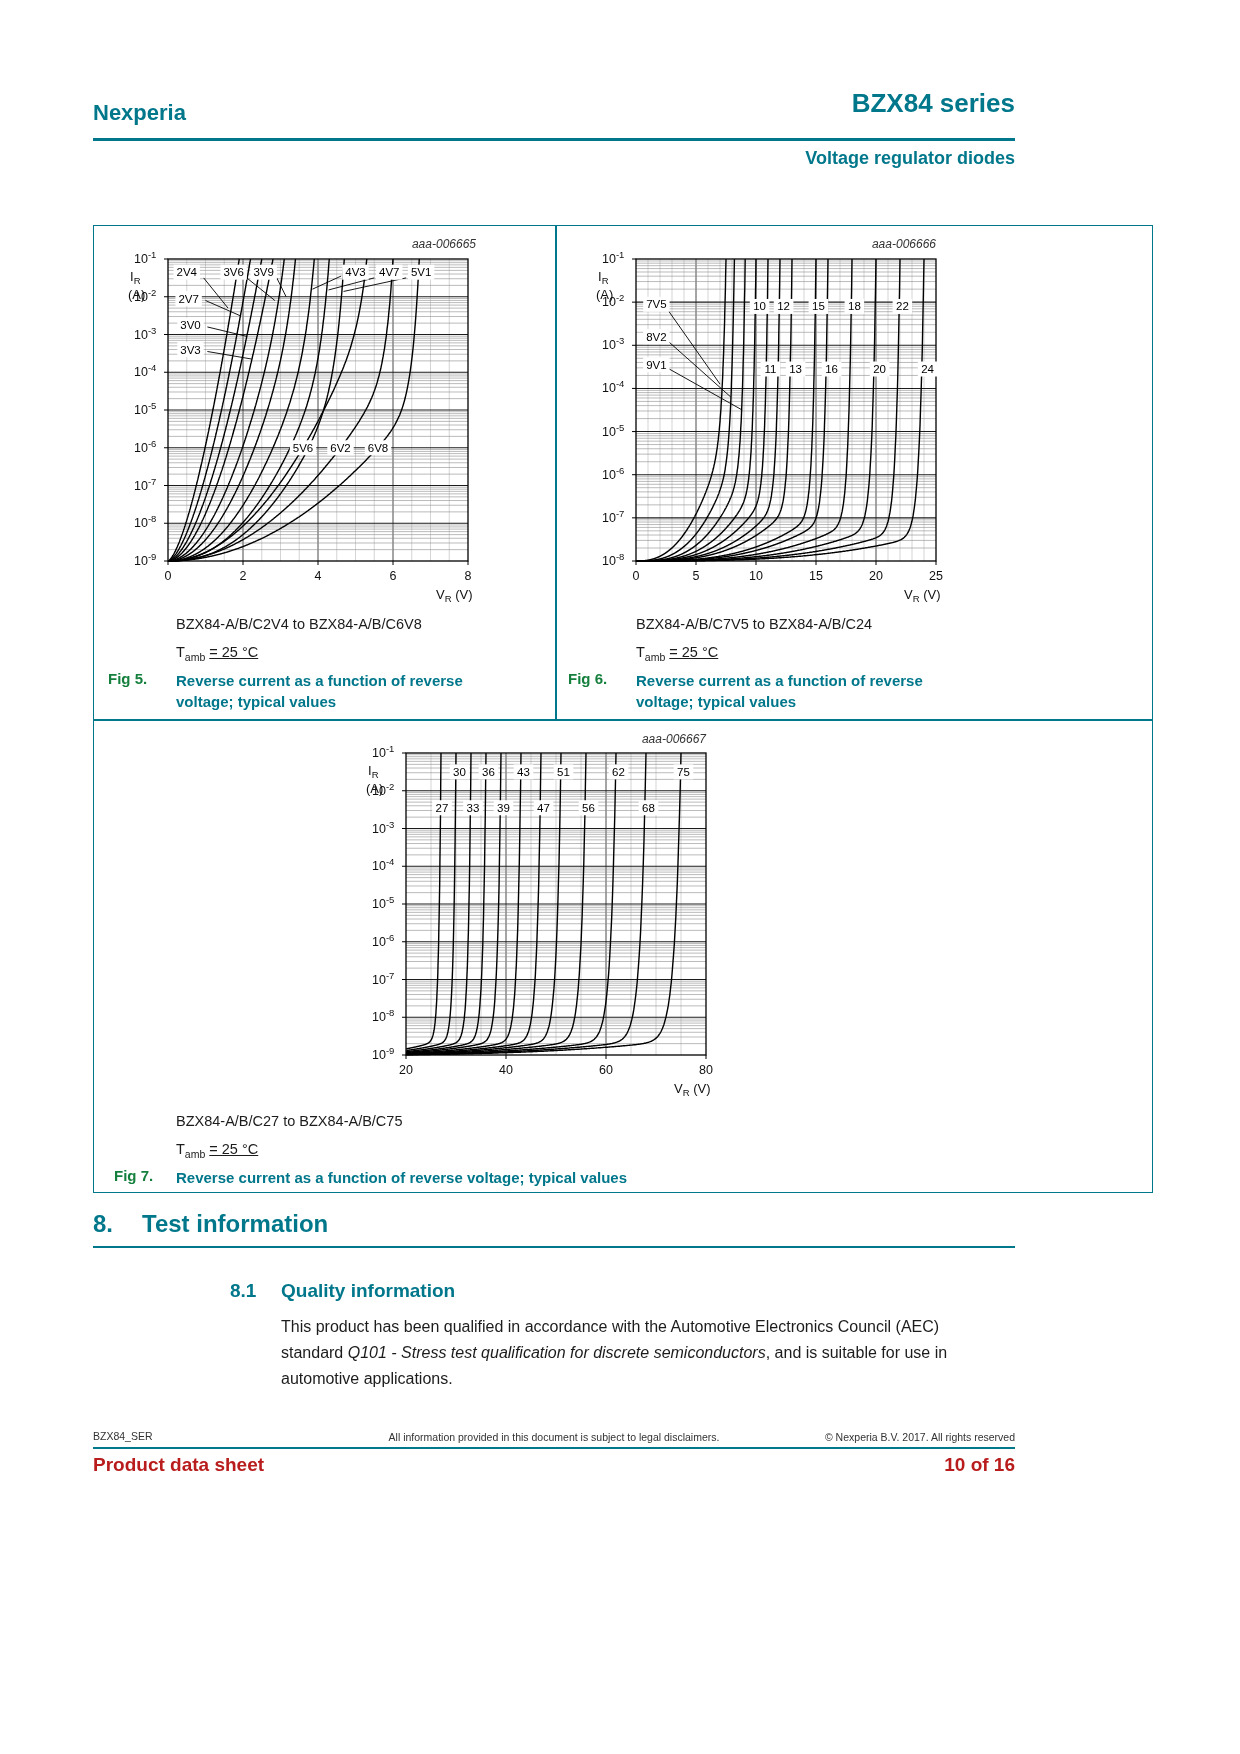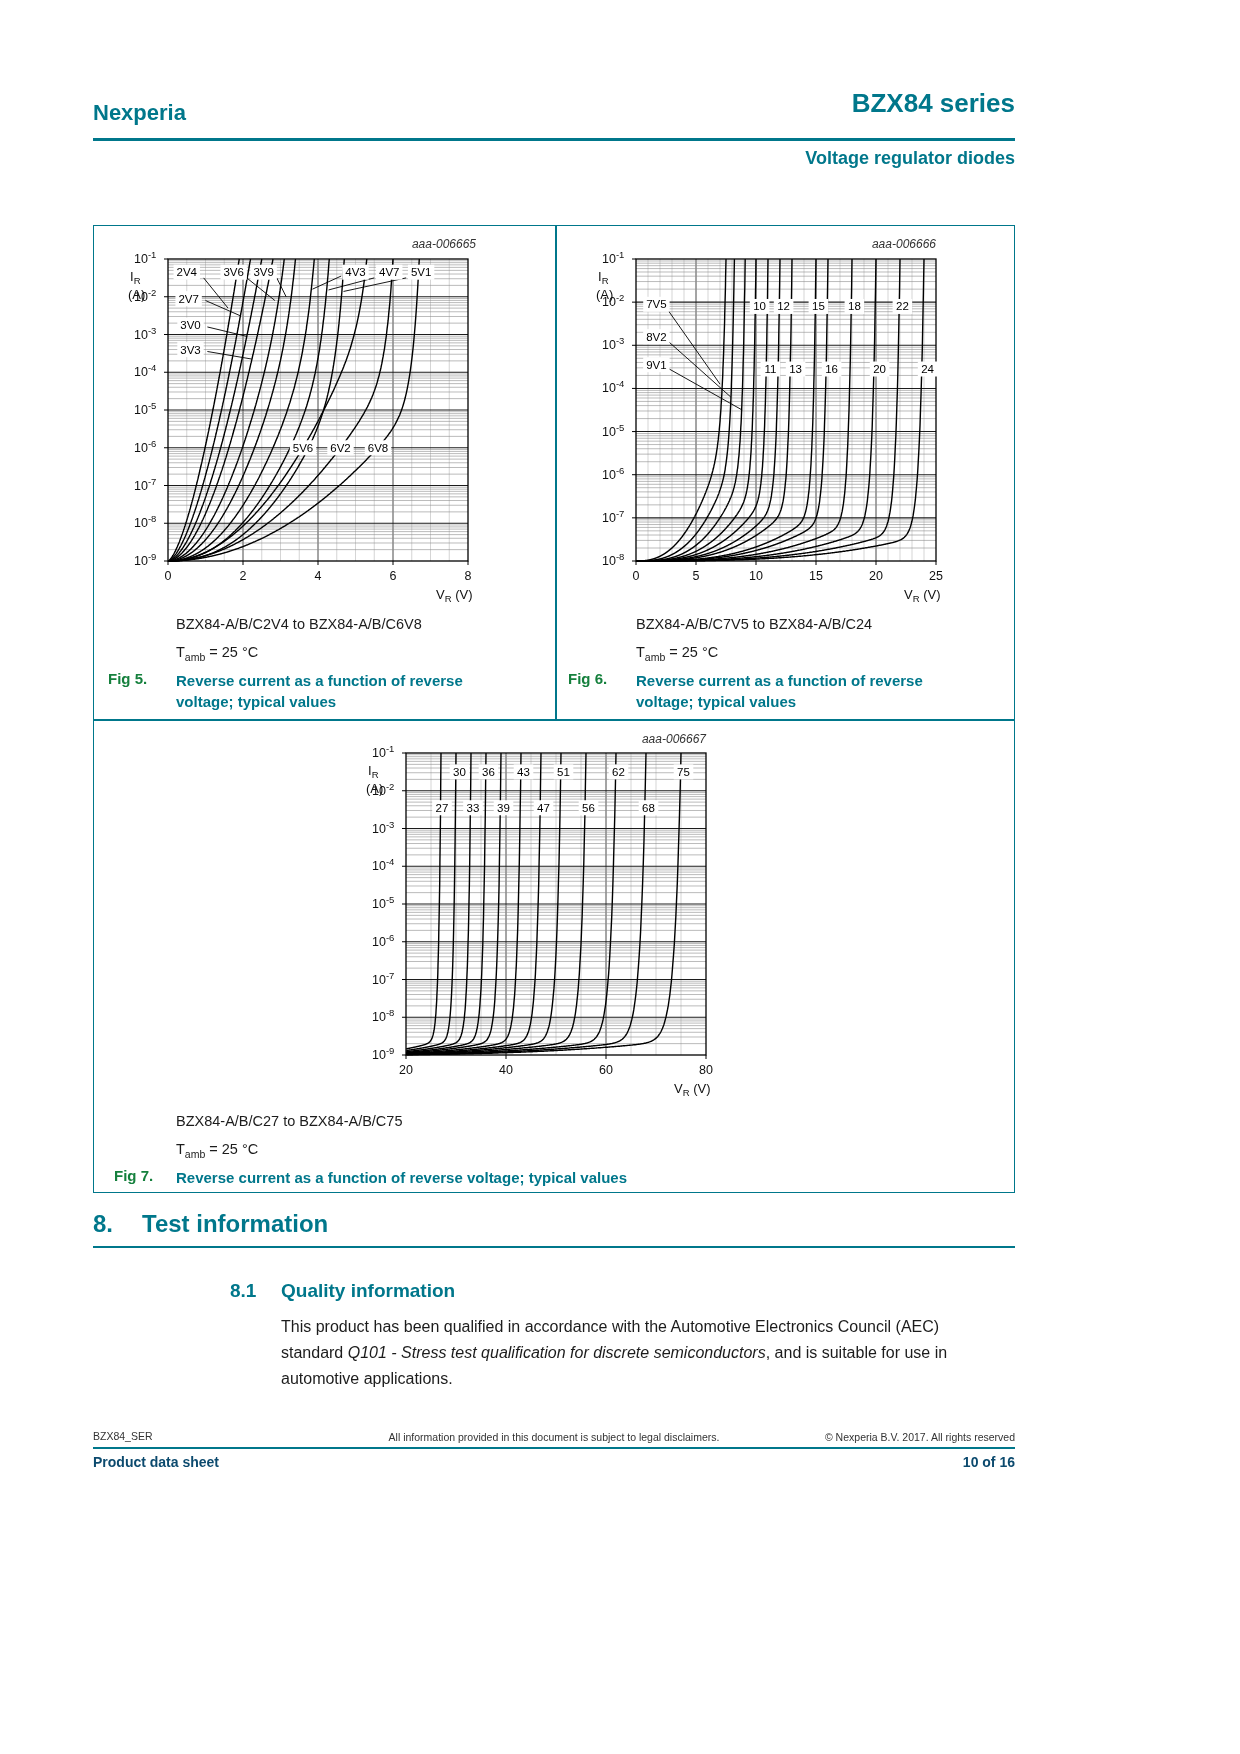--- a/index.html
+++ b/index.html
@@ -2,41 +2,41 @@
 <html><head>
 <meta charset="utf-8">
 <style>
   html,body{margin:0;padding:0;background:#fff;}
   .page{position:relative;width:1240px;height:1754px;background:#fff;overflow:hidden;
         font-family:"Liberation Sans", sans-serif;color:#1c1c1c;}
   .brand{position:absolute;left:93px;top:100px;font-size:22px;font-weight:bold;color:#00778B;}
   .doc-title{position:absolute;right:225px;top:88px;font-size:26px;font-weight:bold;color:#00778B;}
   .header-rule{position:absolute;left:93px;top:138px;width:922px;height:3px;background:#00778B;}
   .doc-subtitle{position:absolute;right:225px;top:148px;font-size:18px;font-weight:bold;color:#00778B;}
-  .fig-box{position:absolute;left:93px;top:225px;width:922px;height:968px;border:1.5px solid #00778B;box-sizing:border-box;}
+  .fig-box{position:absolute;left:93px;top:225px;width:1060px;height:968px;border:1.5px solid #00778B;box-sizing:border-box;}
   .vdiv{position:absolute;left:461px;top:0;width:1.5px;height:493px;background:#00778B;}
   .hdiv{position:absolute;left:0;top:493px;width:100%;height:1.5px;background:#00778B;}
   .plot-id{position:absolute;font-size:12px;font-style:italic;color:#333;text-align:right;}
   .chart{position:absolute;}
   svg text{font-family:"Liberation Sans", sans-serif;}
   .devrange{position:absolute;font-size:14.5px;color:#1c1c1c;}
   .cond{position:absolute;font-size:14.5px;color:#1c1c1c;}
   .cond sub{font-size:10.5px;}
-  .condval{margin-left:4px;}
+  .condval{margin-left:4px;text-decoration:underline;}
   .figlabel{position:absolute;font-size:15px;font-weight:bold;color:#15803d;}
   .figcap{position:absolute;font-size:15px;font-weight:bold;color:#00778B;line-height:21px;}
   .sec-num{position:absolute;left:93px;top:1210px;font-size:24px;font-weight:bold;color:#00778B;}
   .sec-title{position:absolute;left:142px;top:1210px;font-size:24px;font-weight:bold;color:#00778B;text-align:right;}
   .sec-rule{position:absolute;left:93px;top:1246px;width:922px;height:1.5px;background:#00778B;}
   .sub-num{position:absolute;left:230px;top:1280px;font-size:19px;font-weight:bold;color:#00778B;}
   .sub-title{position:absolute;left:281px;top:1280px;font-size:19px;font-weight:bold;color:#00778B;}
   .para{position:absolute;left:281px;top:1314px;width:718px;font-size:16px;line-height:26px;color:#1c1c1c;}
   .foot-small{position:absolute;font-size:10.5px;color:#333;}
   .foot-rule{position:absolute;left:93px;top:1447px;width:922px;height:1.5px;background:#00778B;}
-  .foot-bold{position:absolute;font-size:14px;font-weight:bold;color:#0c4a6e;}
+  .foot-bold{position:absolute;font-size:19px;font-weight:bold;color:#b91c1c;}
 </style>
 </head>
 <body>
 
 <div class="page">
 
   <div class="brand">Nexperia</div>
   <div class="doc-title">BZX84 series</div>
   <div class="header-rule"></div>
   <div class="doc-subtitle">Voltage regulator diodes</div>

